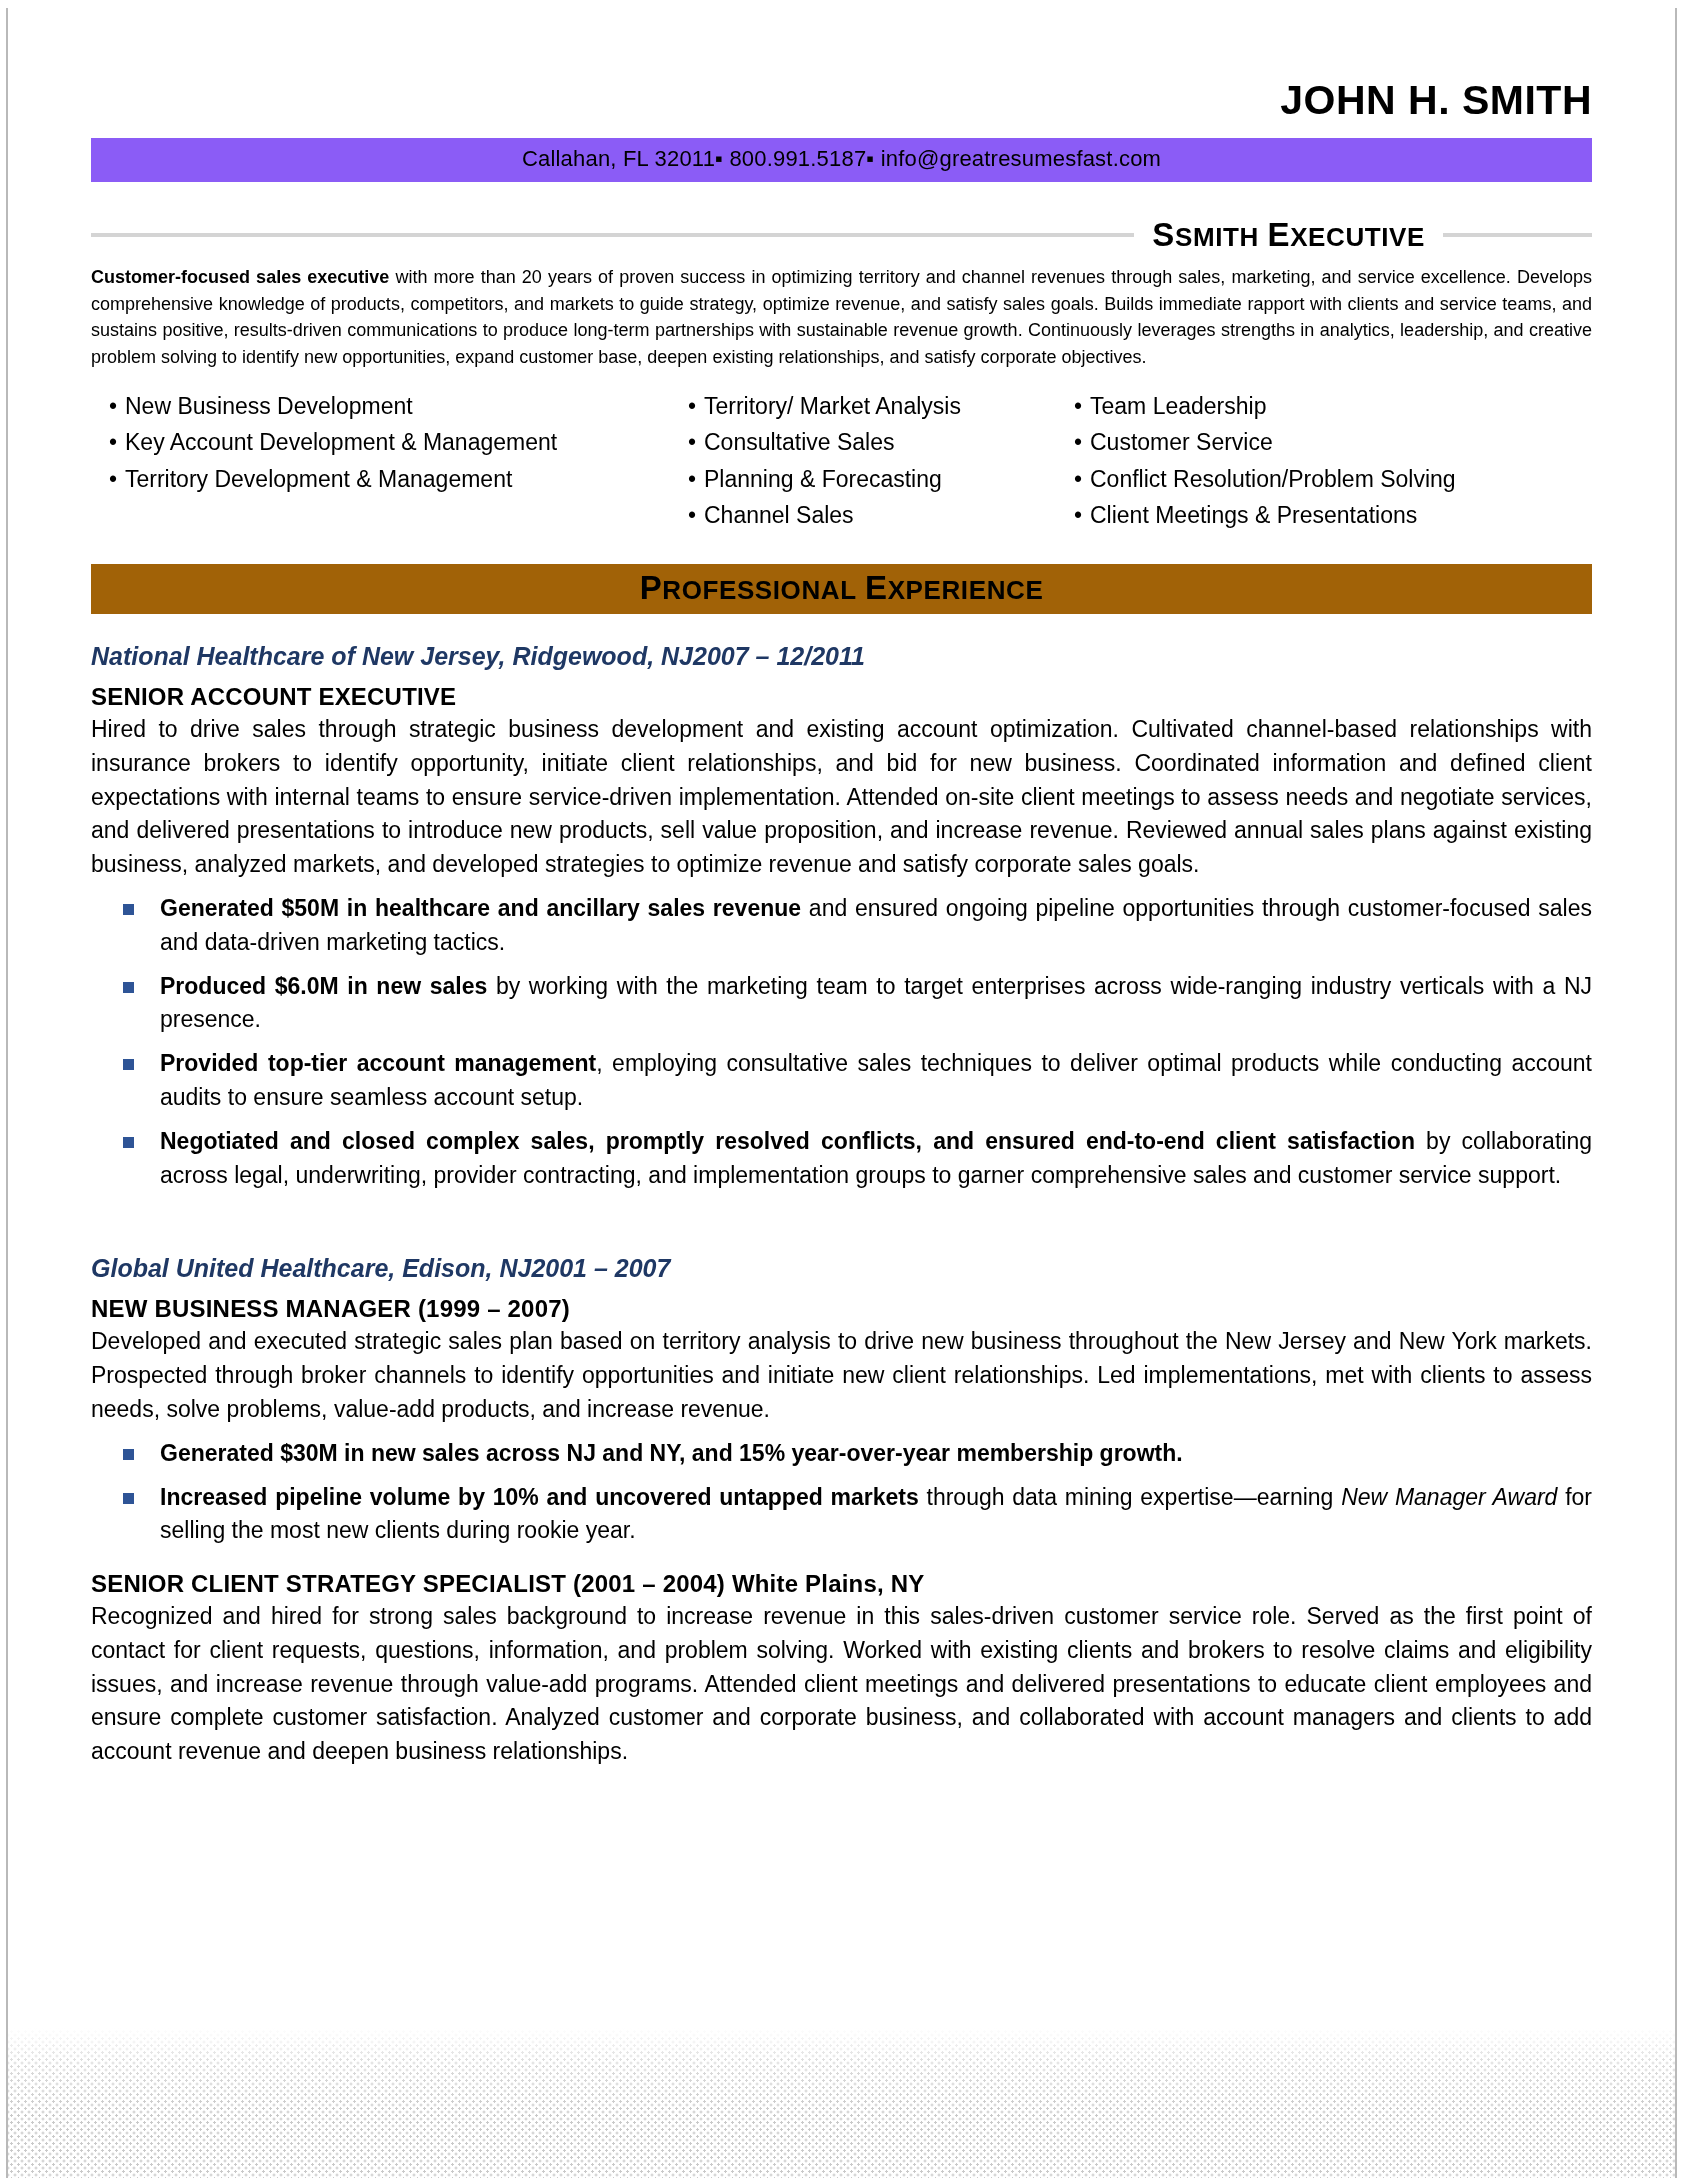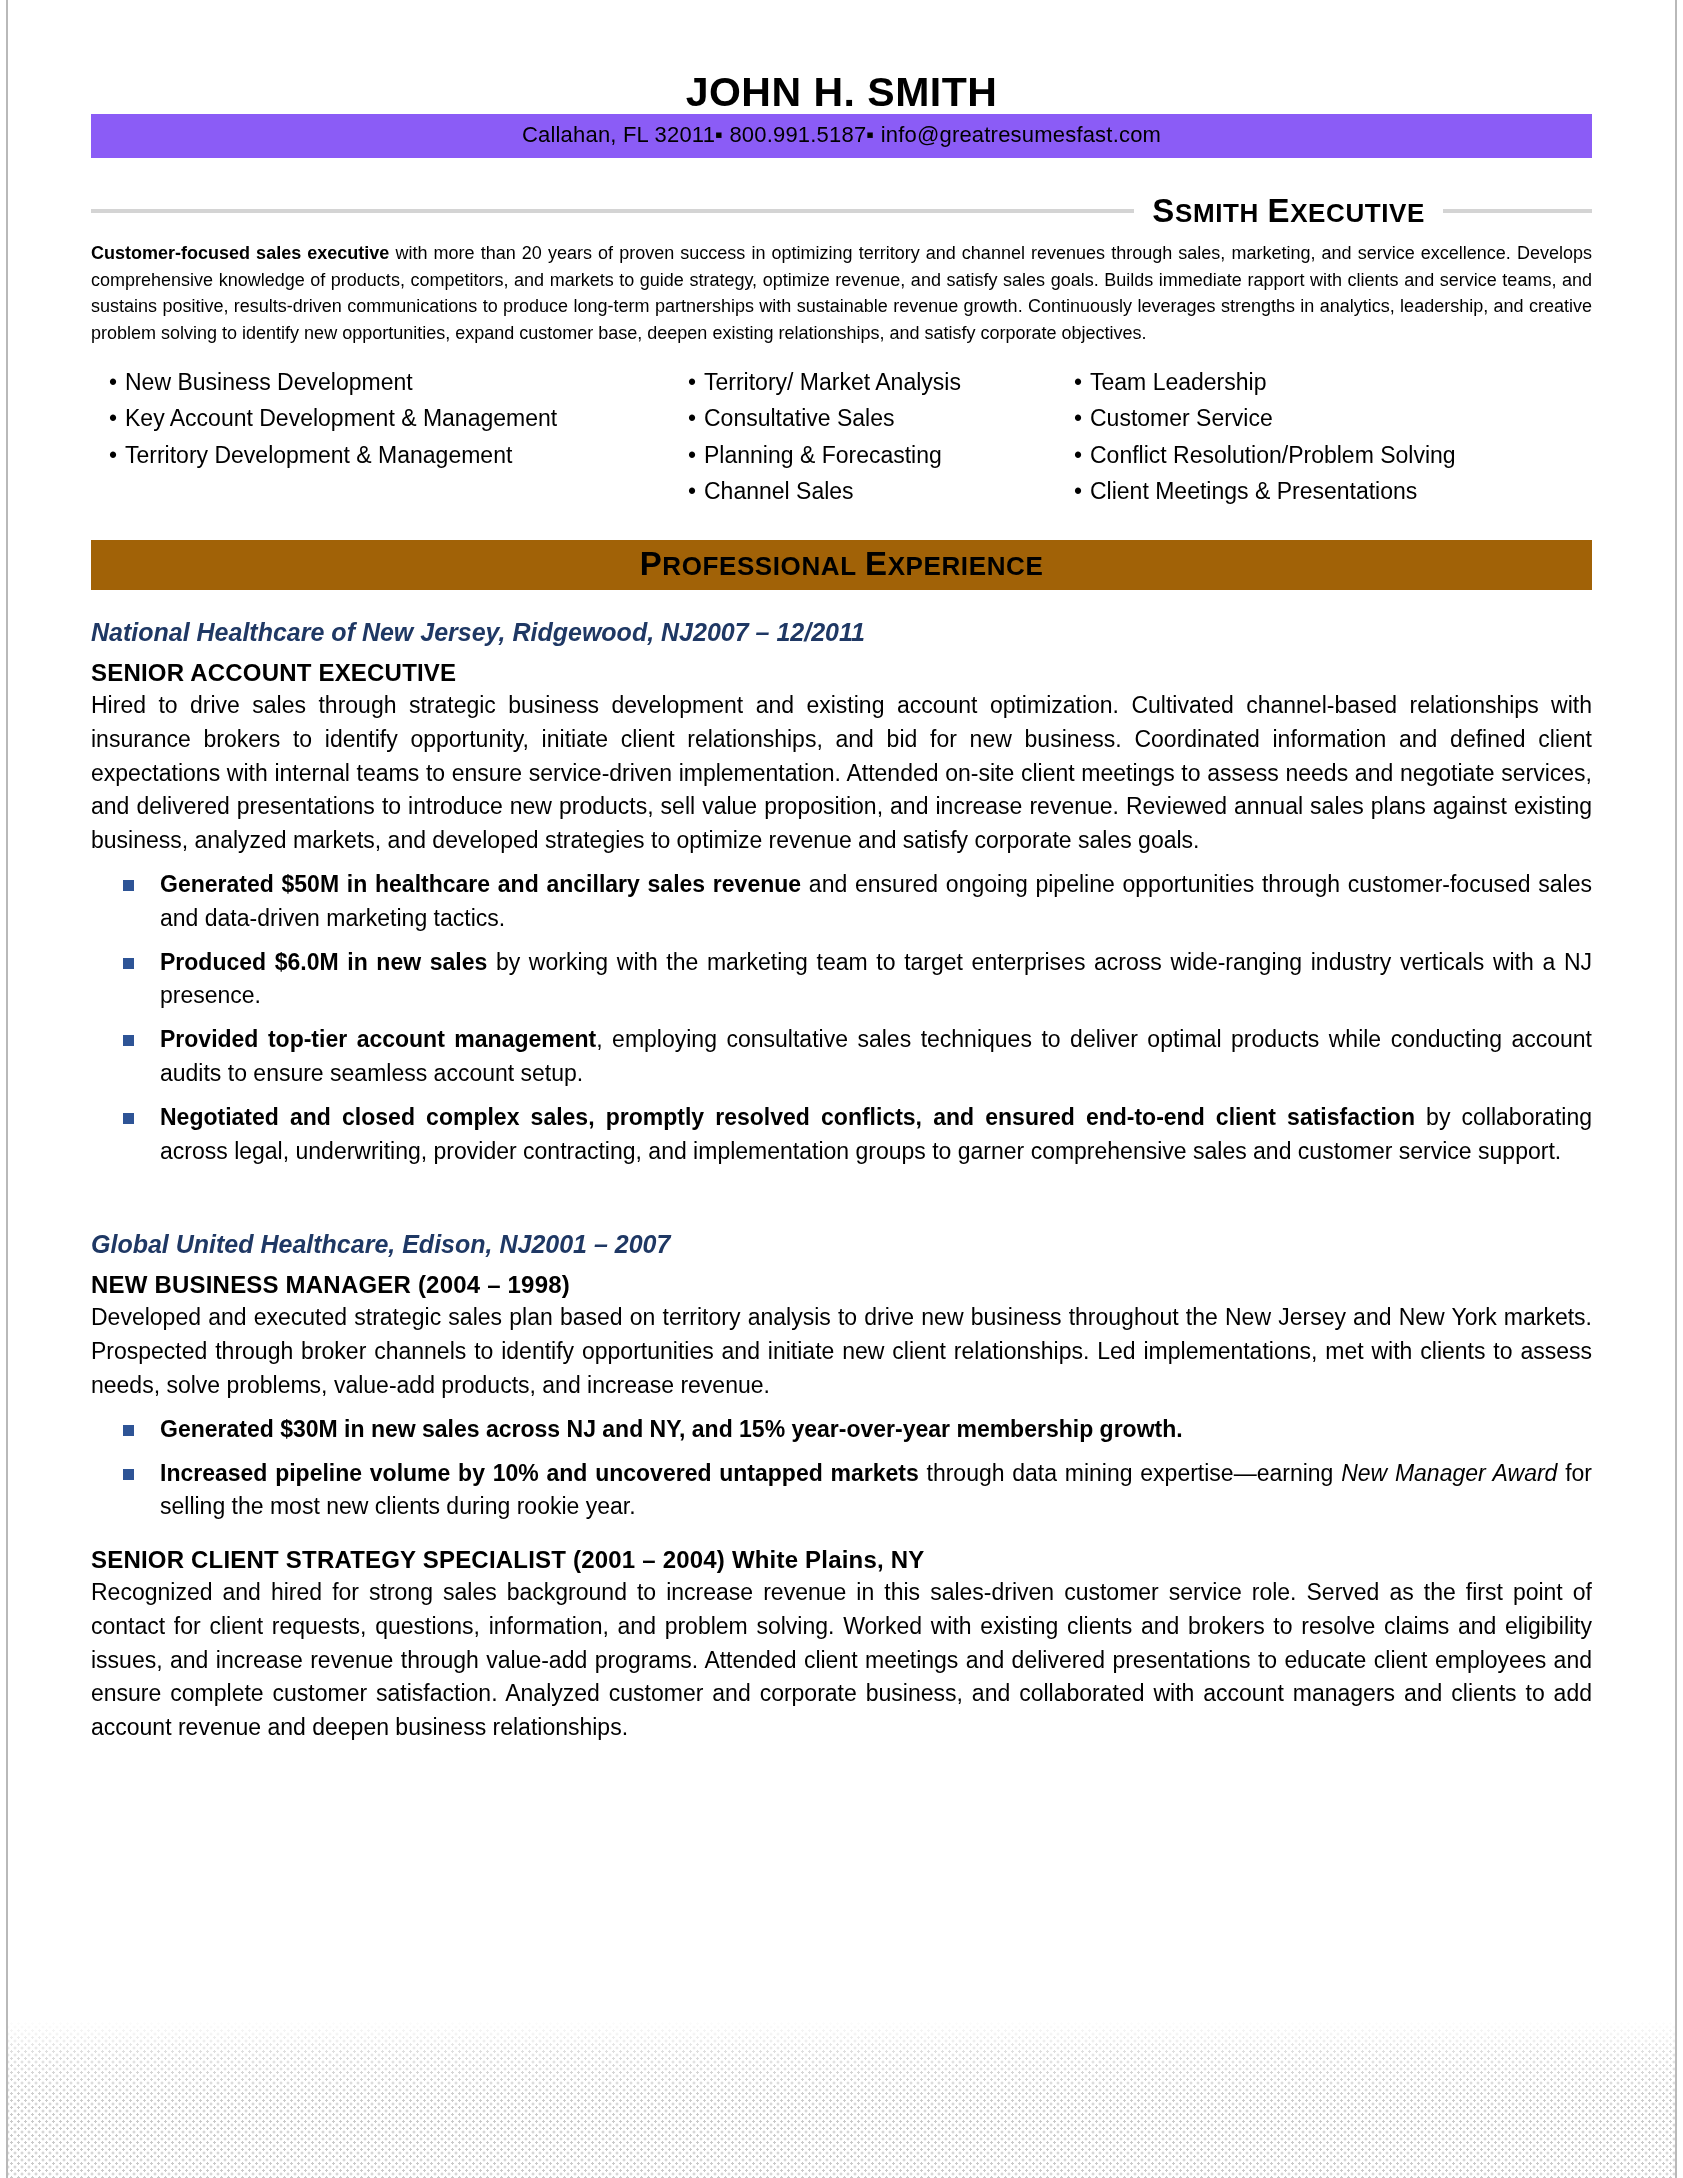--- a/index.html
+++ b/index.html
@@ -39,27 +39,28 @@
 
   .content {
     position: relative;
     padding: 0 91px;
     box-sizing: border-box;
     width: 1683px;
   }
 
   
   .name-title {
-    text-align: center;
+    text-align: right;
     font-size: 41px;
     font-weight: bold;
     letter-spacing: 0.5px;
     padding-top: 71px;
-    padding-bottom: 0;
+    padding-bottom: 16px;
     line-height: 1.05;
+    margin-top: 8px;
   }
 
   .contact-bar {
     background: #8b5cf6;
     text-align: center;
     font-size: 22px;
     line-height: 1.55;
     padding: 4px 0 6px 0;
     color: #000;
     letter-spacing: 0.2px;
@@ -278,21 +279,21 @@
         <span class="btxt"><b>Negotiated and closed complex sales, promptly resolved conflicts, and ensured end-to-end client satisfaction</b><span> by collaborating across legal, underwriting, provider contracting, and implementation groups to garner comprehensive sales and customer service support.</span></span>
       </div>
     </div>
 
     <div class="gap-lg"></div>
 
     <div class="job-head">
       <span>Global United Healthcare, Edison, NJ</span>
       <span>2001 – 2007</span>
     </div>
-    <div class="job-title">NEW BUSINESS MANAGER (2004 – 1998)</div>
+    <div class="job-title">NEW BUSINESS MANAGER (1999 – 2007)</div>
     <div class="job-para">Developed and executed strategic sales plan based on territory analysis to drive new business throughout the New Jersey and New York markets.  Prospected through broker channels to identify opportunities and initiate new client relationships. Led implementations, met with clients to assess needs, solve problems, value-add products, and increase revenue.</div>
 
     <div class="blist">
       <div class="bitem">
         <span class="sq"></span>
         <span class="btxt"><b>Generated $30M in new sales across NJ and NY, and 15% year-over-year membership growth.</b><span></span></span>
       </div>
       <div class="bitem">
         <span class="sq"></span>
         <span class="btxt"><b>Increased pipeline volume by 10% and uncovered untapped markets</b><span> through data mining expertise—earning </span><i>New Manager Award</i><span> for selling the most new clients during rookie year.</span></span>

